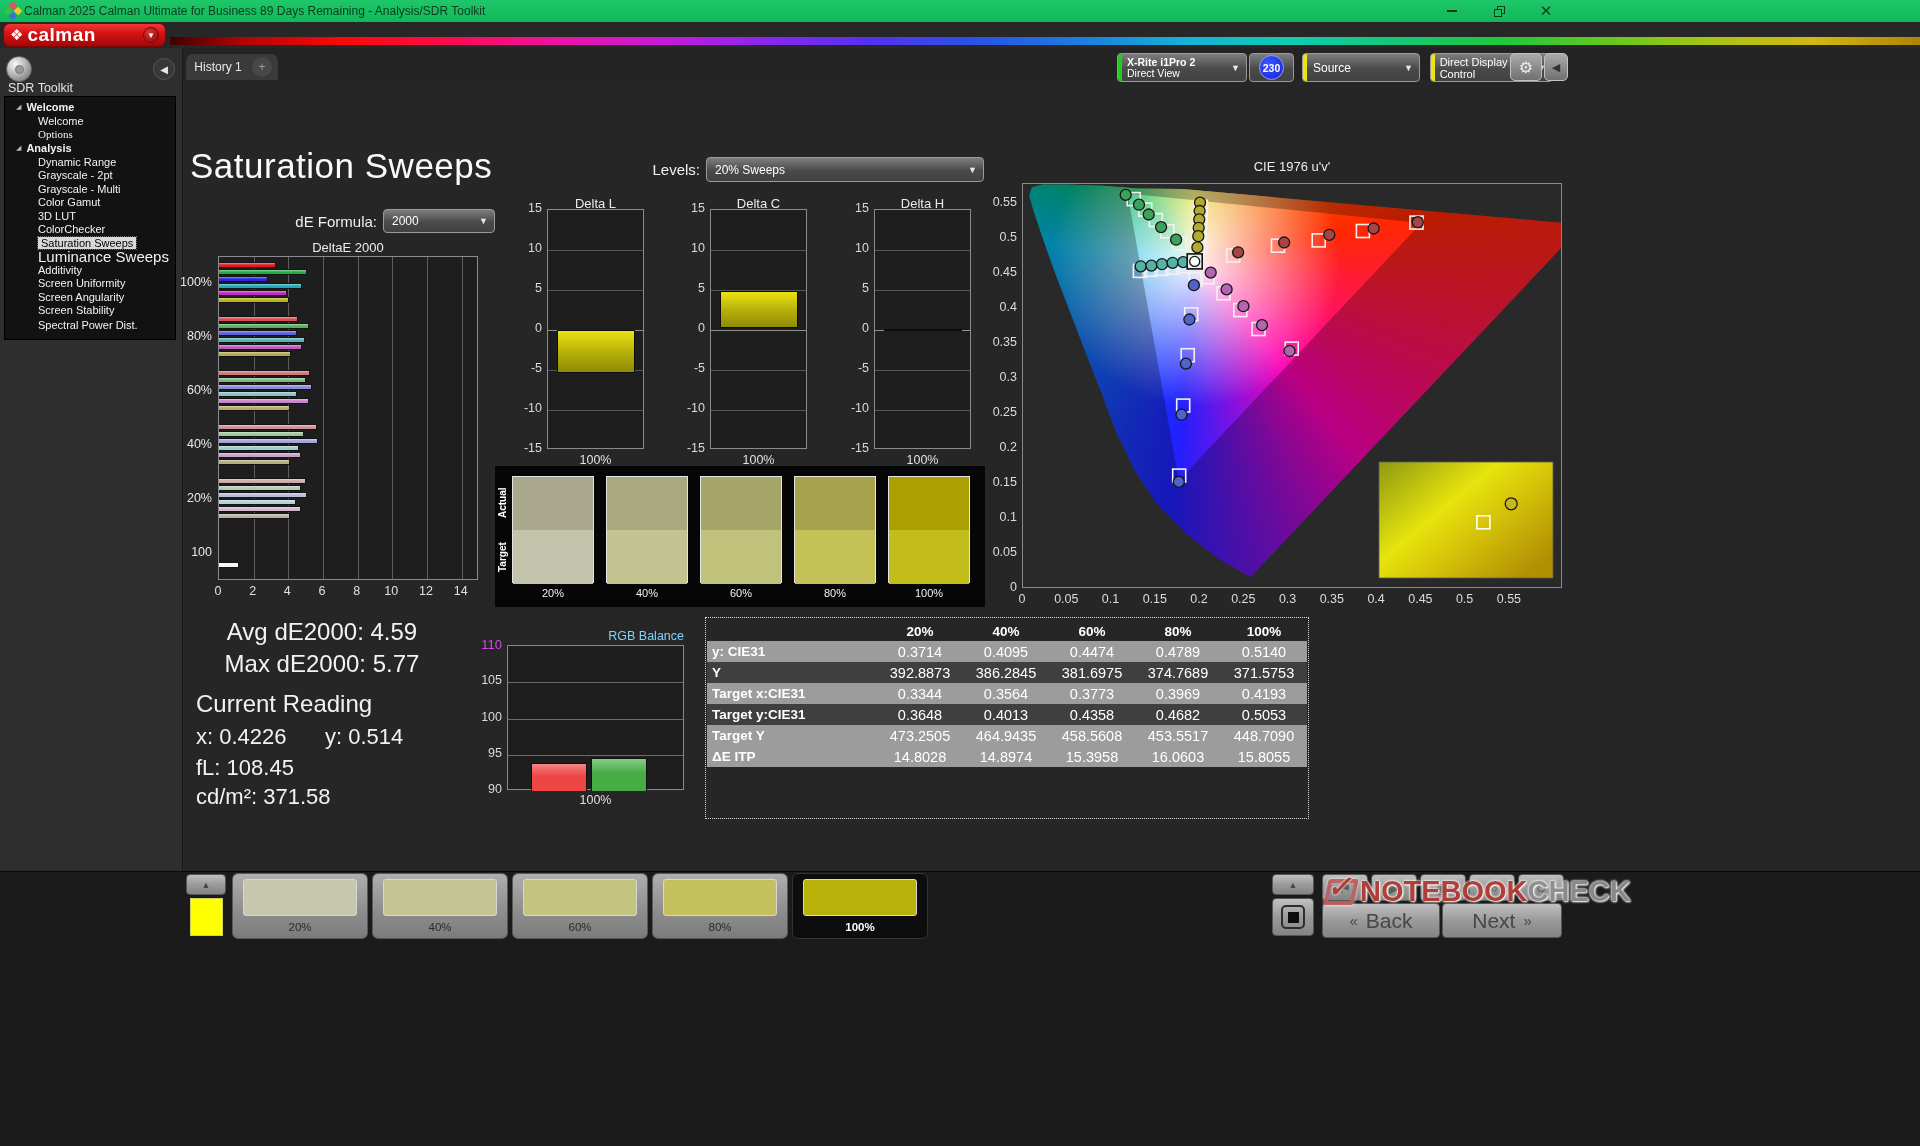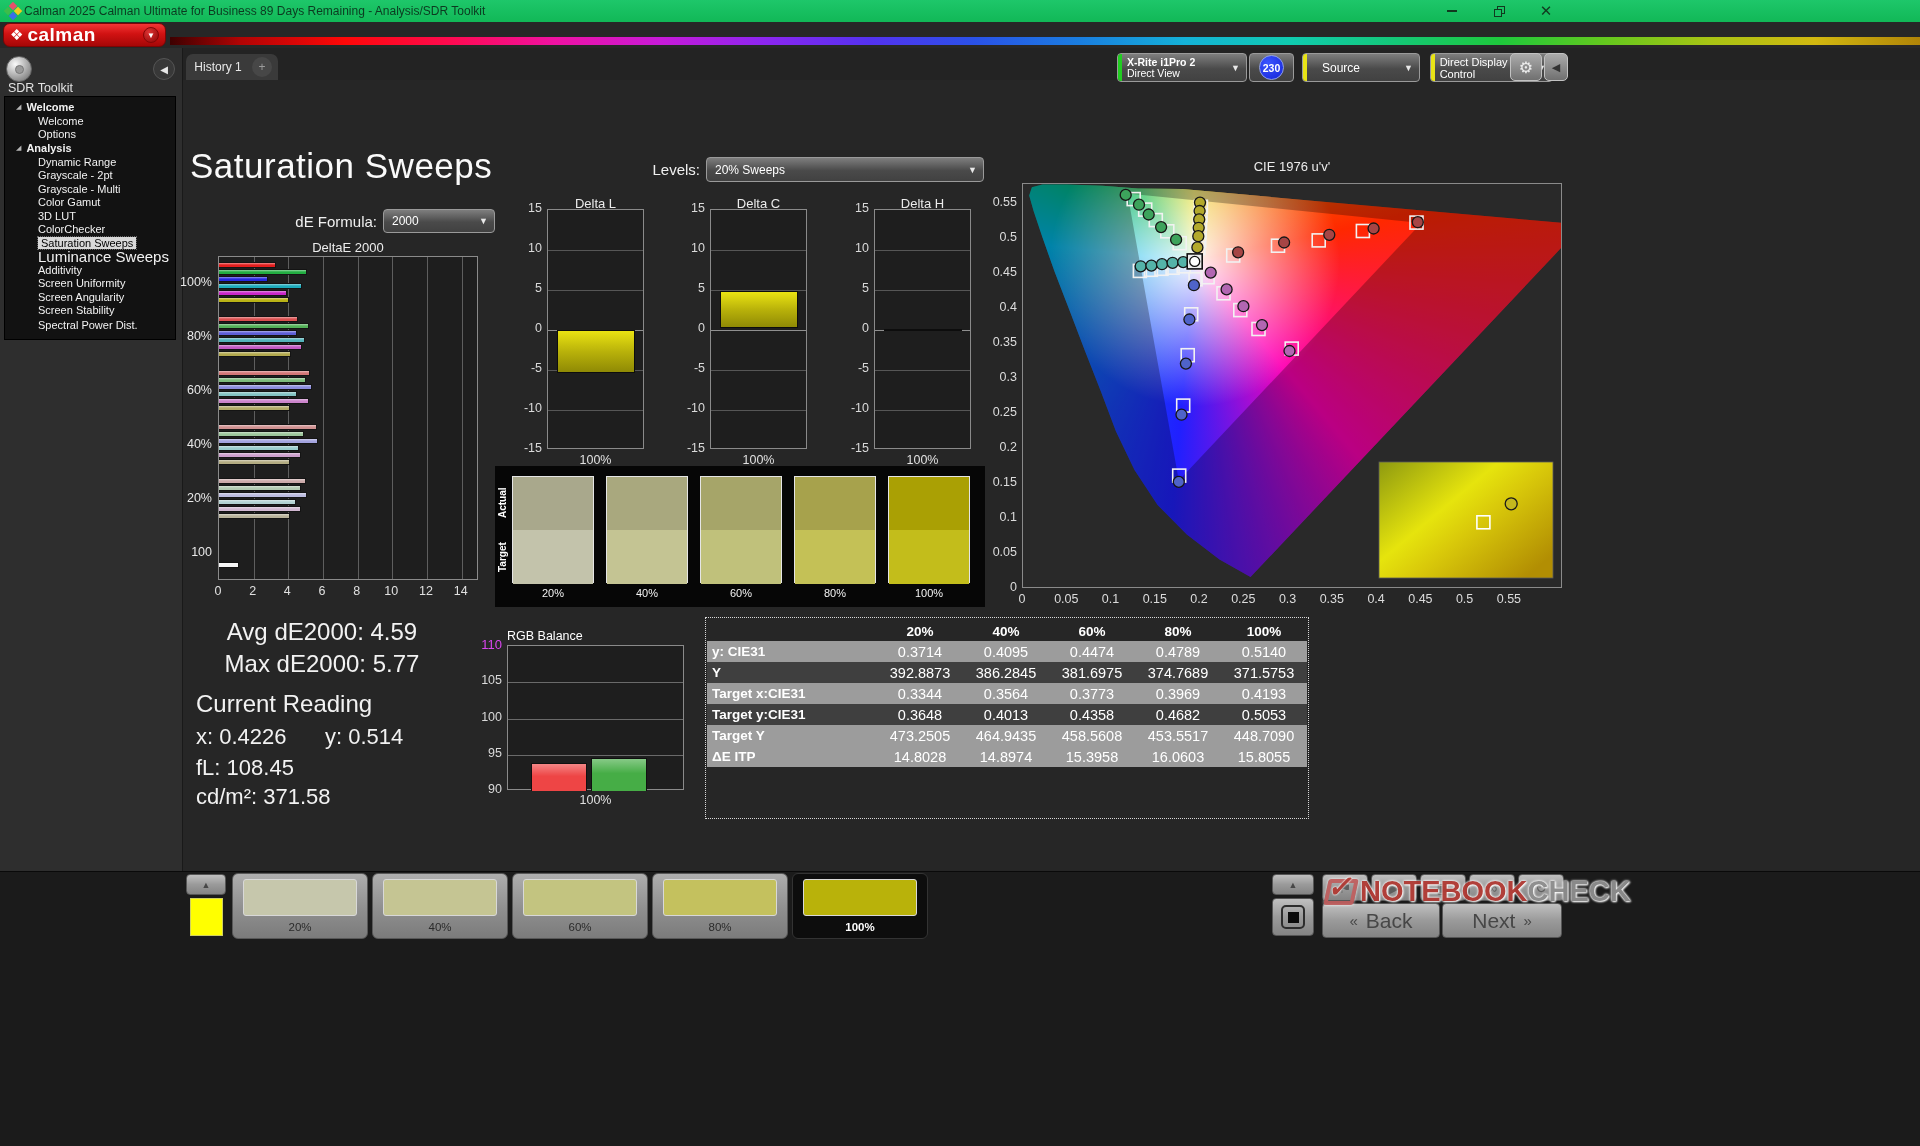--- a/index.html
+++ b/index.html
@@ -97,21 +97,21 @@
       <div class="stripe" style="background:#21cc21;"></div>
       <div style="padding-left:5px;line-height:11px;">
         <div style="font-size:10.5px;font-weight:bold;">X-Rite i1Pro 2</div>
         <div style="font-size:10.5px;">Direct View</div>
       </div>
       <span class="arrow">▼</span>
     </div>
     <div class="dd" style="position:absolute;left:1066px;top:5px;width:45px;height:29px;justify-content:center;">
       <div style="width:25px;height:25px;border-radius:50%;background:radial-gradient(circle at 35% 30%,#3a55ff,#1423d8);border:1px solid #8fa0e8;color:#fff;font-size:10.5px;font-weight:bold;display:flex;align-items:center;justify-content:center;">230</div>
     </div>
-    <div class="dd" style="position:absolute;left:1119px;top:5px;width:118px;height:29px;gap:9px;">
+    <div class="dd" style="position:absolute;left:1119px;top:5px;width:118px;height:29px;">
       <div class="stripe" style="background:#e8e416;"></div>
       <div style="padding-left:6px;font-size:12px;">Source</div>
       <span class="arrow">▼</span>
     </div>
     <div class="dd" style="position:absolute;left:1247px;top:5px;width:123px;height:29px;">
       <div class="stripe" style="background:#e8e416;"></div>
       <div style="padding-left:5px;font-size:11px;">Direct Display Control</div>
       <span class="arrow">▼</span>
     </div>
     <div class="sqbtn" style="position:absolute;left:1327px;top:5px;width:32px;height:28px;">
@@ -130,21 +130,21 @@
     <div style="position:absolute;left:8px;top:33px;font-size:12.5px;color:#e2e2e2;">SDR Toolkit</div>
     <div id="tree">
         <div style="display: flex; align-items: center; height: 14px; padding-left: 11px; gap: 5px;">
           <span style="font-size: 7px; color: rgb(181, 181, 181);">◢</span>
           <span style="font-size: 11px; font-weight: bold; color: rgb(242, 242, 242);">Welcome</span>
         </div>
         <div style="height: 13.5px; padding-left: 33px; display: flex; align-items: center;">
           <span style="font-size: 11px; color: rgb(242, 242, 242); white-space: nowrap;">Welcome</span>
         </div>
         <div style="height: 13.5px; padding-left: 33px; display: flex; align-items: center;">
-          <span style="font-size: 11px; color: rgb(242, 242, 242); white-space: nowrap;">Options</span>
+          <span style="font-size: 11px; color: rgb(242, 242, 242); white-space: nowrap; font-family: Liberation Serif, serif;">Options</span>
         </div>
         <div style="display: flex; align-items: center; height: 14px; padding-left: 11px; gap: 5px;">
           <span style="font-size: 7px; color: rgb(181, 181, 181);">◢</span>
           <span style="font-size: 11px; font-weight: bold; color: rgb(242, 242, 242);">Analysis</span>
         </div>
         <div style="height: 13.5px; padding-left: 33px; display: flex; align-items: center;">
           <span style="font-size: 11px; color: rgb(242, 242, 242); white-space: nowrap;">Dynamic Range</span>
         </div>
         <div style="height: 13.5px; padding-left: 33px; display: flex; align-items: center;">
           <span style="font-size: 11px; color: rgb(242, 242, 242); white-space: nowrap;">Grayscale - 2pt</span>
@@ -392,21 +392,21 @@
           <div style="position: absolute; left: 0px; top: 0px; width: 100%; height: 53px; background: rgb(167, 162, 76);"></div>
           <div style="position: absolute; left: 0px; top: 53px; width: 100%; height: 54px; background: rgb(196, 193, 86);"></div>
         </div>
         <div style="position: absolute; left: 293px; top: 121px; width: 94px; text-align: center; font-size: 11px; color: rgb(242, 242, 242);">80%</div>
         <div style="position: absolute; left: 393px; top: 10px; width: 82px; height: 107px; border: 1px solid rgb(229, 229, 229);">
           <div style="position: absolute; left: 0px; top: 0px; width: 100%; height: 53px; background: rgb(170, 160, 4);"></div>
           <div style="position: absolute; left: 0px; top: 53px; width: 100%; height: 54px; background: rgb(195, 189, 27);"></div>
         </div>
         <div style="position: absolute; left: 387px; top: 121px; width: 94px; text-align: center; font-size: 11px; color: rgb(242, 242, 242);">100%</div>
       </div>
-      <div style="position: absolute; left: 507px; top: 629px; width: 177px; text-align: left; font-size: 12.5px; color: #ffffff;">RGB Balance</div>
+      <div style="position: absolute; left: 507px; top: 629px; width: 177px; text-align: right; font-size: 12.5px; color: #7dd3fc;">RGB Balance</div>
       <div style="position: absolute; left: 507px; top: 645px; width: 177px; height: 145px; background: rgb(30, 30, 30); border: 1px solid rgb(138, 138, 138);">
         <div style="position: absolute; left: 0px; top: 36.3px; width: 100%; height: 1px; background: rgb(106, 106, 106);"></div>
         <div style="position: absolute; left: 0px; top: 72.5px; width: 100%; height: 1px; background: rgb(106, 106, 106);"></div>
         <div style="position: absolute; left: 0px; top: 108.8px; width: 100%; height: 1px; background: rgb(106, 106, 106);"></div>
         <div style="position: absolute; left: 23px; width: 56px; top: 116.7px; height: 28.3px; background: linear-gradient(rgba(255, 255, 255, 0.35), rgba(255, 255, 255, 0) 45%), rgb(238, 69, 69); border-top: 1px solid rgb(16, 16, 16); border-right: 1px solid rgb(16, 16, 16); border-left: 1px solid rgb(16, 16, 16); border-image: initial; border-bottom: none;"></div>
         <div style="position: absolute; left: 83px; width: 56px; top: 112.4px; height: 32.6px; background: linear-gradient(rgba(255, 255, 255, 0.35), rgba(255, 255, 255, 0) 45%), rgb(70, 173, 70); border-top: 1px solid rgb(16, 16, 16); border-right: 1px solid rgb(16, 16, 16); border-left: 1px solid rgb(16, 16, 16); border-image: initial; border-bottom: none;"></div>
       </div>
       <div style="position: absolute; left: 473px; top: 637px; width: 29px; text-align: right; font-size: 13px; color: #d946ef;">110</div>
       <div style="position: absolute; left: 473px; top: 673.3px; width: 29px; text-align: right; font-size: 12.5px; color: rgb(218, 218, 218);">105</div>
       <div style="position: absolute; left: 473px; top: 709.5px; width: 29px; text-align: right; font-size: 12.5px; color: rgb(218, 218, 218);">100</div>

